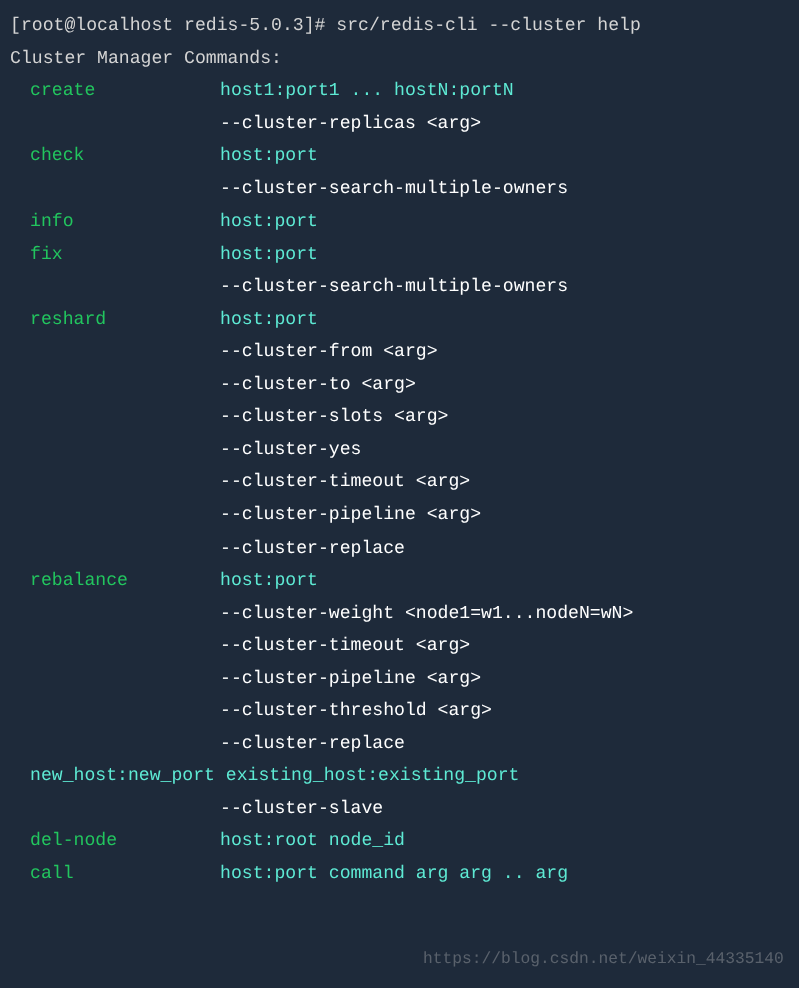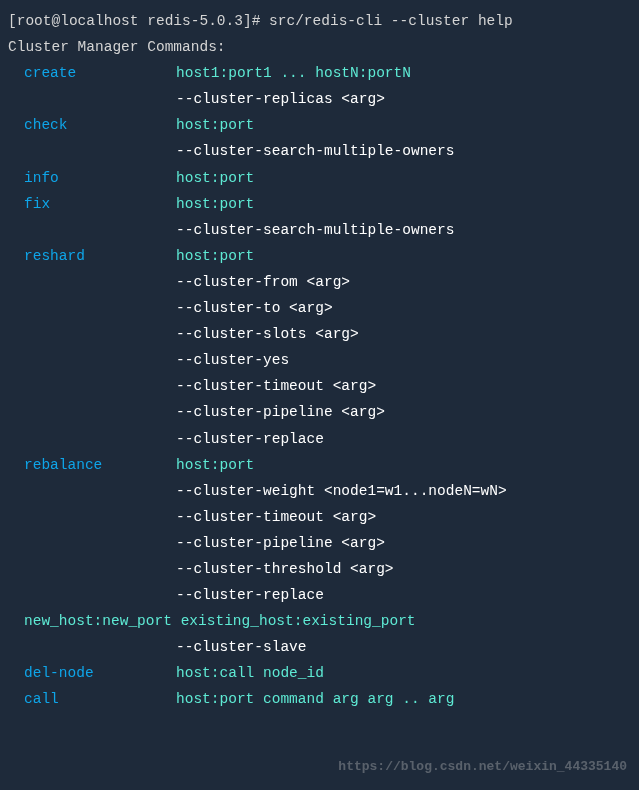--- a/index.html
+++ b/index.html
@@ -23,42 +23,41 @@
       white-space: nowrap;
     }
     .header-line {
       color: #d4d4d4;
     }
     .cmd-row {
       display: flex;
       padding-left: 16px;
     }
     .cmd-name {
-      color: #0ea5e9;
+      color: #22c55e;
       min-width: 152px;
       flex-shrink: 0;
     }
     .cmd-arg {
       color: #5eead4;
     }
     .cmd-opt-row {
       display: flex;
       padding-left: 168px;
     }
     .cmd-opt {
       color: #ffffff;
     }
     .watermark {
       position: absolute;
       bottom: 12px;
       right: 12px;
       color: rgba(200, 200, 200, 0.35);
       font-size: 13px;
       pointer-events: none;
-      font-weight: bold;
     }
   </style>
 </head>
 <body>
 
 <div class="prompt-line">
   <span>[root@localhost redis-5.0.3]# src/redis-cli --cluster help</span>
 </div>
 
 <div class="header-line">Cluster Manager Commands:</div>
@@ -134,21 +133,21 @@
       <span class="cmd-opt">--cluster-replace</span>
     </div>
     <div class="cmd-row">
       <span class="cmd-arg">new_host:new_port existing_host:existing_port</span>
     </div>
     <div class="cmd-opt-row">
       <span class="cmd-opt">--cluster-slave</span>
     </div>
     <div class="cmd-row">
       <span class="cmd-name">del-node</span>
-      <span class="cmd-arg">host:call node_id</span>
+      <span class="cmd-arg">host:root node_id</span>
     </div>
     <div class="cmd-row">
       <span class="cmd-name">call</span>
       <span class="cmd-arg">host:port command arg arg .. arg</span>
     </div>
   </div>
 
 <div class="watermark">https://blog.csdn.net/weixin_44335140</div>
 
 </body></html>

